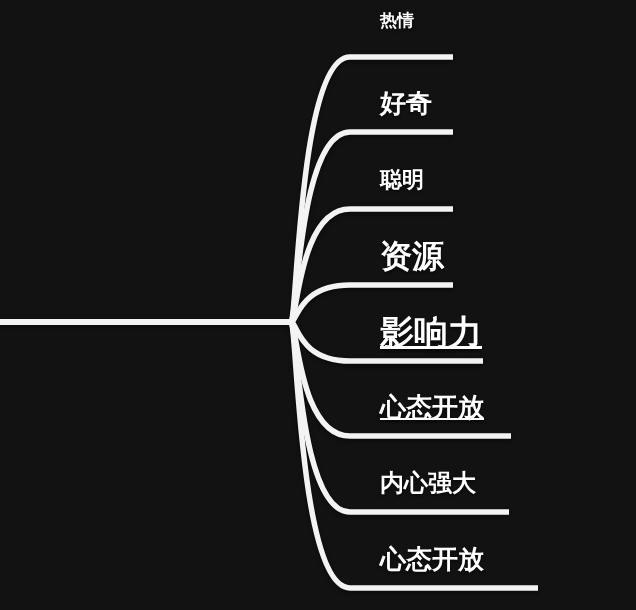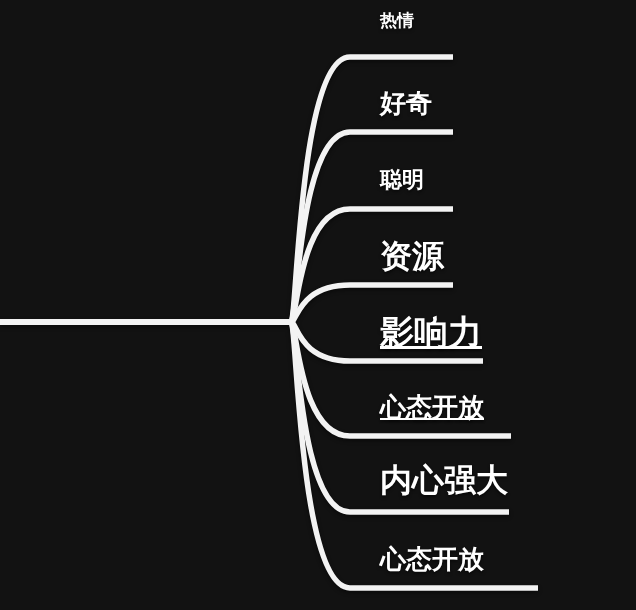--- a/index.html
+++ b/index.html
@@ -53,16 +53,16 @@
     </svg>
 
 
   <div id="branches-layer">
       <div class="topic" style="left: 380px; top: 20px; font-size: 17px;">热情</div>
       <div class="topic" style="left: 380px; top: 103px; font-size: 26px;">好奇</div>
       <div class="topic" style="left: 380px; top: 180px; font-size: 22px;">聪明</div>
       <div class="topic" style="left: 380px; top: 256px; font-size: 32px;">资源</div>
       <div class="topic" style="left: 380px; top: 332px; font-size: 34px; text-decoration: underline;">影响力</div>
       <div class="topic" style="left: 380px; top: 407px; font-size: 26px; text-decoration: underline;">心态开放</div>
-      <div class="topic" style="left: 380px; top: 483px; font-size: 32px; font-family: Liberation Mono, monospace;">内心强大</div>
+      <div class="topic" style="left: 380px; top: 483px; font-size: 24px;">内心强大</div>
       <div class="topic" style="left: 380px; top: 559px; font-size: 26px;">心态开放</div>
     </div>
 </div>
 
 </body></html>

